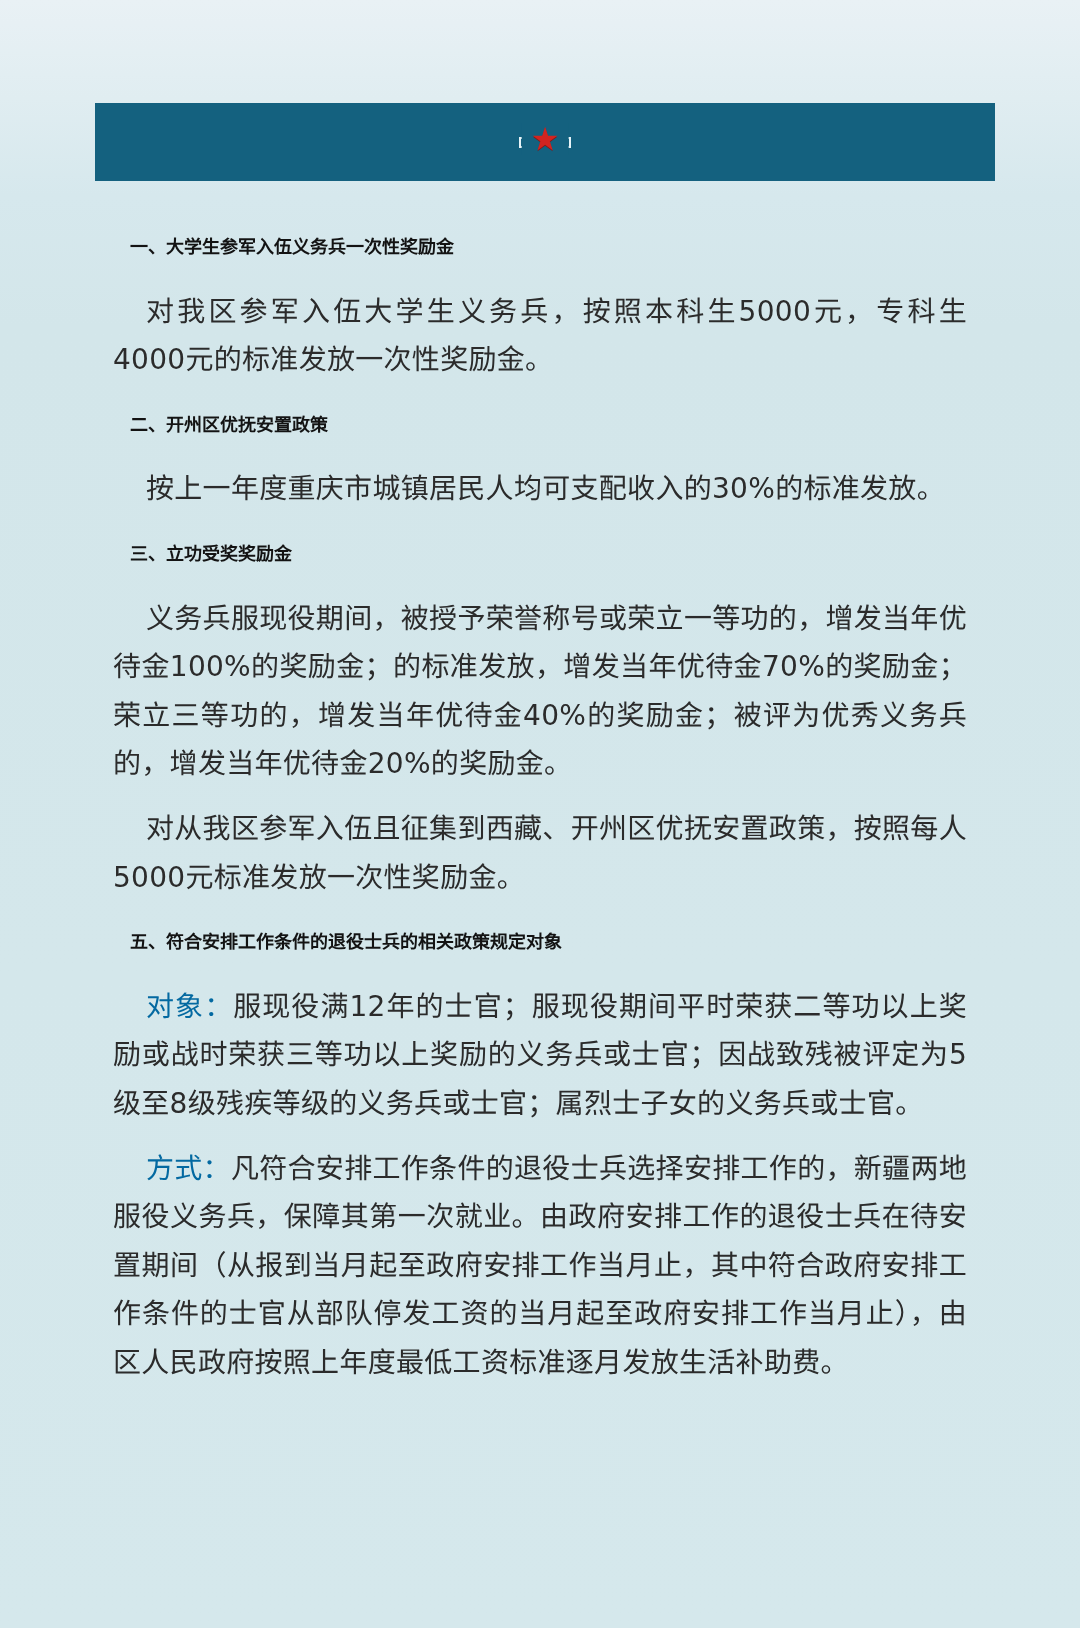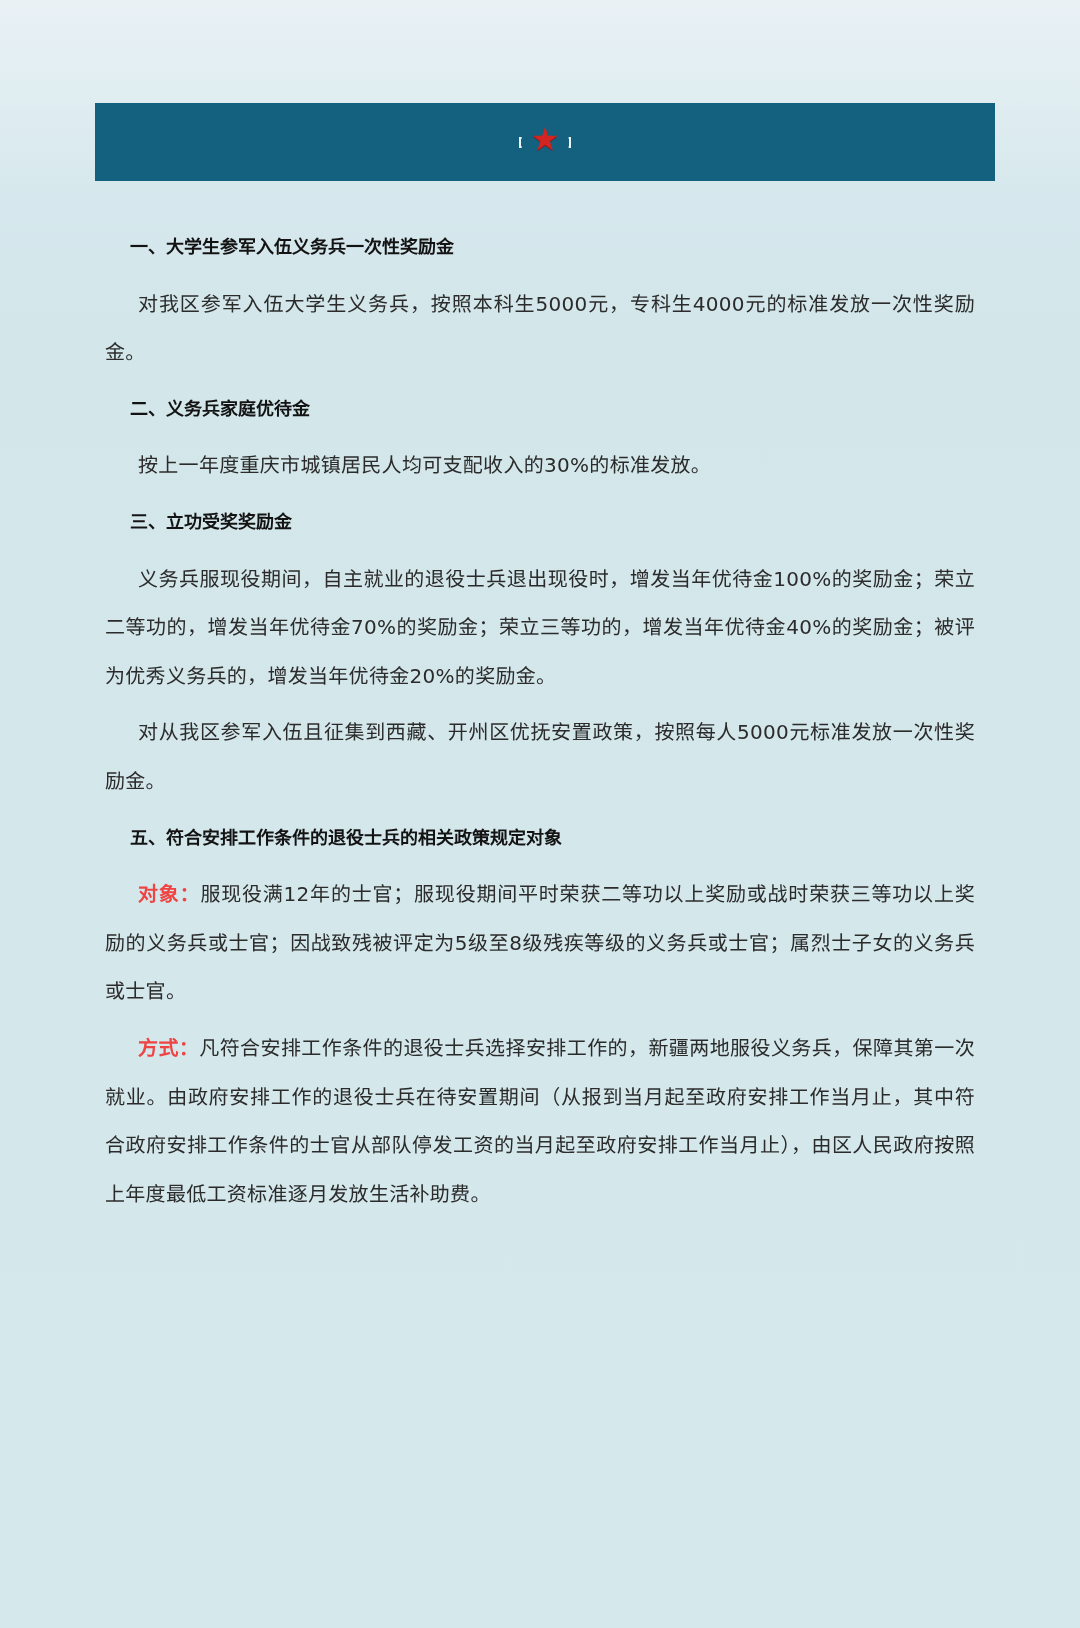--- a/index.html
+++ b/index.html
@@ -67,28 +67,28 @@
   .content section { margin: 0; padding: 0; }
   .content h2 {
     margin: 0;
     padding-left: 33px;
     font-size: 18px;
     line-height: 48.6px;
     font-weight: bold;
     color: #131313;
   }
   .content p {
-    margin: 8px;
-    font-size: 20px;
+    margin: 16px;
+    font-size: 28px;
     line-height: 48.6px;
     text-indent: 33px;
     text-align: justify;
     letter-spacing: 0.3px;
   }
-  .content p b { font-weight: bold; color: #ef4444; }
+  .content p b { font-weight: normal; color: #0369a1; }
 </style>
 </head>
 <body>
 
 <div class="page">
 
   <header class="banner">
     <div class="title-box">
       <div class="star-wrap">
         <span class="star">★</span>
@@ -97,27 +97,27 @@
   </header>
 
   <main class="content">
 
     <section>
       <h2>一、大学生参军入伍义务兵一次性奖励金</h2>
       <p><b></b><span>对我区参军入伍大学生义务兵，按照本科生5000元，专科生4000元的标准发放一次性奖励金。</span></p>
     </section>
 
     <section>
-      <h2>二、义务兵家庭优待金</h2>
+      <h2>二、开州区优抚安置政策</h2>
       <p><b></b><span>按上一年度重庆市城镇居民人均可支配收入的30%的标准发放。</span></p>
     </section>
 
     <section>
       <h2>三、立功受奖奖励金</h2>
-      <p><b></b><span>义务兵服现役期间，自主就业的退役士兵退出现役时，增发当年优待金100%的奖励金；荣立二等功的，增发当年优待金70%的奖励金；荣立三等功的，增发当年优待金40%的奖励金；被评为优秀义务兵的，增发当年优待金20%的奖励金。</span></p>
+      <p><b></b><span>义务兵服现役期间，被授予荣誉称号或荣立一等功的，增发当年优待金100%的奖励金；的标准发放，增发当年优待金70%的奖励金；荣立三等功的，增发当年优待金40%的奖励金；被评为优秀义务兵的，增发当年优待金20%的奖励金。</span></p>
     </section>
 
     <section>
       <p><b></b><span>对从我区参军入伍且征集到西藏、开州区优抚安置政策，按照每人5000元标准发放一次性奖励金。</span></p>
     </section>
 
     <section>
       <h2>五、符合安排工作条件的退役士兵的相关政策规定对象</h2>
       <p><b>对象：</b><span>服现役满12年的士官；服现役期间平时荣获二等功以上奖励或战时荣获三等功以上奖励的义务兵或士官；因战致残被评定为5级至8级残疾等级的义务兵或士官；属烈士子女的义务兵或士官。</span></p>
       <p><b>方式：</b><span>凡符合安排工作条件的退役士兵选择安排工作的，新疆两地服役义务兵，保障其第一次就业。由政府安排工作的退役士兵在待安置期间（从报到当月起至政府安排工作当月止，其中符合政府安排工作条件的士官从部队停发工资的当月起至政府安排工作当月止），由区人民政府按照上年度最低工资标准逐月发放生活补助费。</span></p>

